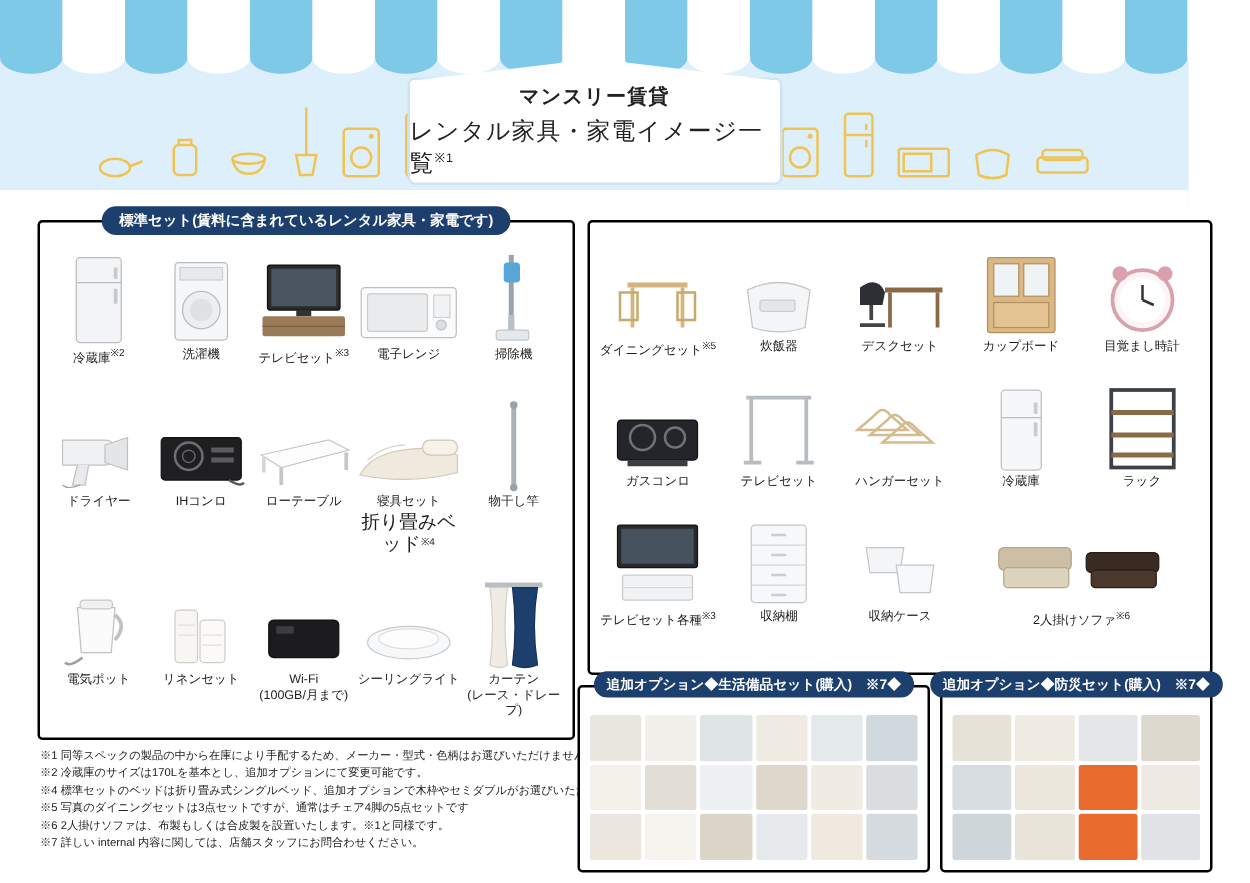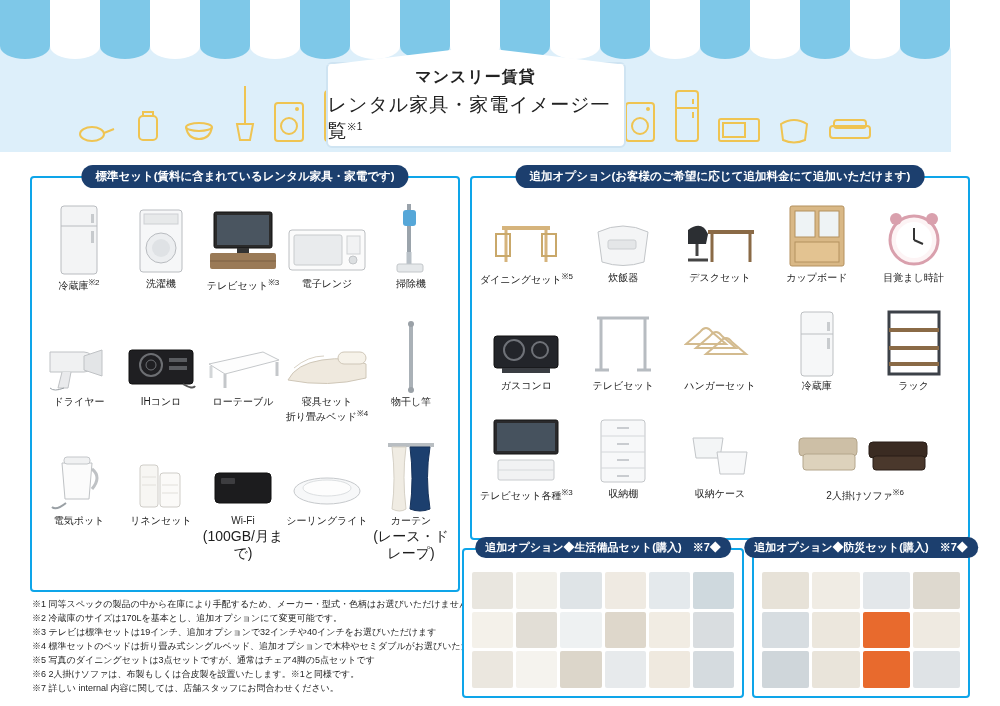--- a/index.html
+++ b/index.html
@@ -57,21 +57,21 @@
     border-left:150px solid transparent; border-right:150px solid transparent;
     border-bottom:18px solid #ffffff;
   }
   .title-line1 { font-size:16px; font-weight:bold; letter-spacing:1px; color:#222; }
   .title-line2 { font-size:19px; font-weight:normal; letter-spacing:1px; color:#222; }
   .title-line2 .mark { font-size:10px; vertical-align:super; }
 
   
   .panel {
     position:absolute;
-    border:2px solid #0ea5e9;
+    border:2px solid #000000;
     border-radius:4px;
     background:#ffffff;
   }
   .panel-title {
     position:absolute; top:-13px; left:50%; transform:translateX(-50%);
     background:#1c3f6e; color:#fff;
     font-size:11.5px; font-weight:bold;
     padding:4px 14px; border-radius:12px; white-space:nowrap;
   }
   .panel-title.small { font-size:11px; padding:3px 10px; }
@@ -90,21 +90,21 @@
   #grid-option   { grid-template-columns:repeat(5,1fr); row-gap:10px; }
 
   .cell { display:flex; flex-direction:column; align-items:center; }
   .cell .art { height:76px; width:100%; display:flex; align-items:flex-end; justify-content:center; }
   #grid-option .cell .art { height:70px; }
   .cell .cap {
     font-size:10px; line-height:1.25; text-align:center; margin-top:2px; color:#1d1d1d;
     min-height:26px;
   }
   .cell .cap .mark { font-size:8px; vertical-align:super; }
-  .cell .cap .sub { display:block; font-size:14px; }
+  .cell .cap .sub { display:block; font-size:10px; }
 
   
   .notes {
     position:absolute; left:32px; top:598px; width:428px;
     font-size:9px; line-height:1.55; color:#222;
   }
   .notes div { white-space:nowrap; }
 
   
   .photo-fill {
@@ -370,21 +370,21 @@
     </div>
 
     <div class="cell">
       <div class="art">
         <svg width="86" height="56" viewBox="0 0 86 56">
             <path d="M4 42 q8 -16 34 -20 q26 -4 44 4 l0 14 q-38 10 -78 2 z" fill="#efe9de" stroke="#cfc7b8"></path>
             <path d="M10 30 q14 -12 30 -12" fill="none" stroke="#d8d1c4"></path>
             <rect x="54" y="14" width="28" height="12" rx="6" fill="#f6f2e9" stroke="#cfc7b8"></rect>
           </svg>
       </div>
-      <div class="cap"><span>寝具セット</span><br><span style="font-size:10px">折り畳みベッド</span><span class="mark">※4</span></div>
+      <div class="cap"><span>寝具セット</span><br><span style="font-size:15px">折り畳みベッド</span><span class="mark">※4</span></div>
     </div>
 
     <div class="cell">
       <div class="art">
         <svg width="30" height="74" viewBox="0 0 30 74">
             <path d="M15 2 L15 70" stroke="#aab1b7" stroke-width="4"></path>
             <circle cx="15" cy="4" r="3" fill="#9aa1a7"></circle>
             <circle cx="15" cy="70" r="3" fill="#9aa1a7"></circle>
           </svg>
       </div>
@@ -442,21 +442,20 @@
             <path d="M28 8 q4 32 0 62 q10 4 20 0 q-5 -32 0 -62 z" fill="#1c3f6e" stroke="#16325a"></path>
           </svg>
       </div>
       <div class="cap"><span>カーテン</span><span class="sub">(レース・ドレープ)</span></div>
     </div>
 
   </div>
 </div>
 
 <div class="panel" id="panel-option">
-  <div class="panel-title">追加オプション(お客様のご希望に応じて追加料金にて追加いただけます)</div>
   <div class="grid" id="grid-option">
 
     <div class="cell">
       <div class="art">
         <svg width="76" height="66" viewBox="0 0 76 66">
             <rect x="14" y="22" width="48" height="4" fill="#d6b47c"></rect>
             <path d="M18 26 L18 58 M58 26 L58 58" stroke="#d6b47c" stroke-width="3"></path>
             <path d="M8 30 h14 v22 h-14 z" fill="none" stroke="#c9a86a" stroke-width="2"></path>
             <path d="M54 30 h14 v22 h-14 z" fill="none" stroke="#c9a86a" stroke-width="2"></path>
           </svg>
@@ -624,21 +623,20 @@
       </div>
       <div class="cap"><span>ベッド・寝具セット各種</span><span class="mark">※4</span></div>
     </div>
 
   </div>
 </div>
 
 <div class="notes">
   <div>※1 同等スペックの製品の中から在庫により手配するため、メーカー・型式・色柄はお選びいただけません</div>
   <div>※2 冷蔵庫のサイズは170Lを基本とし、追加オプションにて変更可能です。</div>
-  <div>※3 テレビは標準セットは19インチ、追加オプションで32インチや40インチをお選びいただけます</div>
   <div>※4 標準セットのベッドは折り畳み式シングルベッド、追加オプションで木枠やセミダブルがお選びいただけます。</div>
   <div>※5 写真のダイニングセットは3点セットですが、通常はチェア4脚の5点セットです</div>
   <div>※6 2人掛けソファは、布製もしくは合皮製を設置いたします。※1と同様です。</div>
   <div>※7 詳しい internal 内容に関しては、店舗スタッフにお問合わせください。</div>
 </div>
 
 <div class="panel" id="panel-living">
   <div class="panel-title small">追加オプション◆生活備品セット(購入)　※7◆</div>
   <div class="photo-fill">
     <div class="ph" style="background:#e9e6df"></div>

